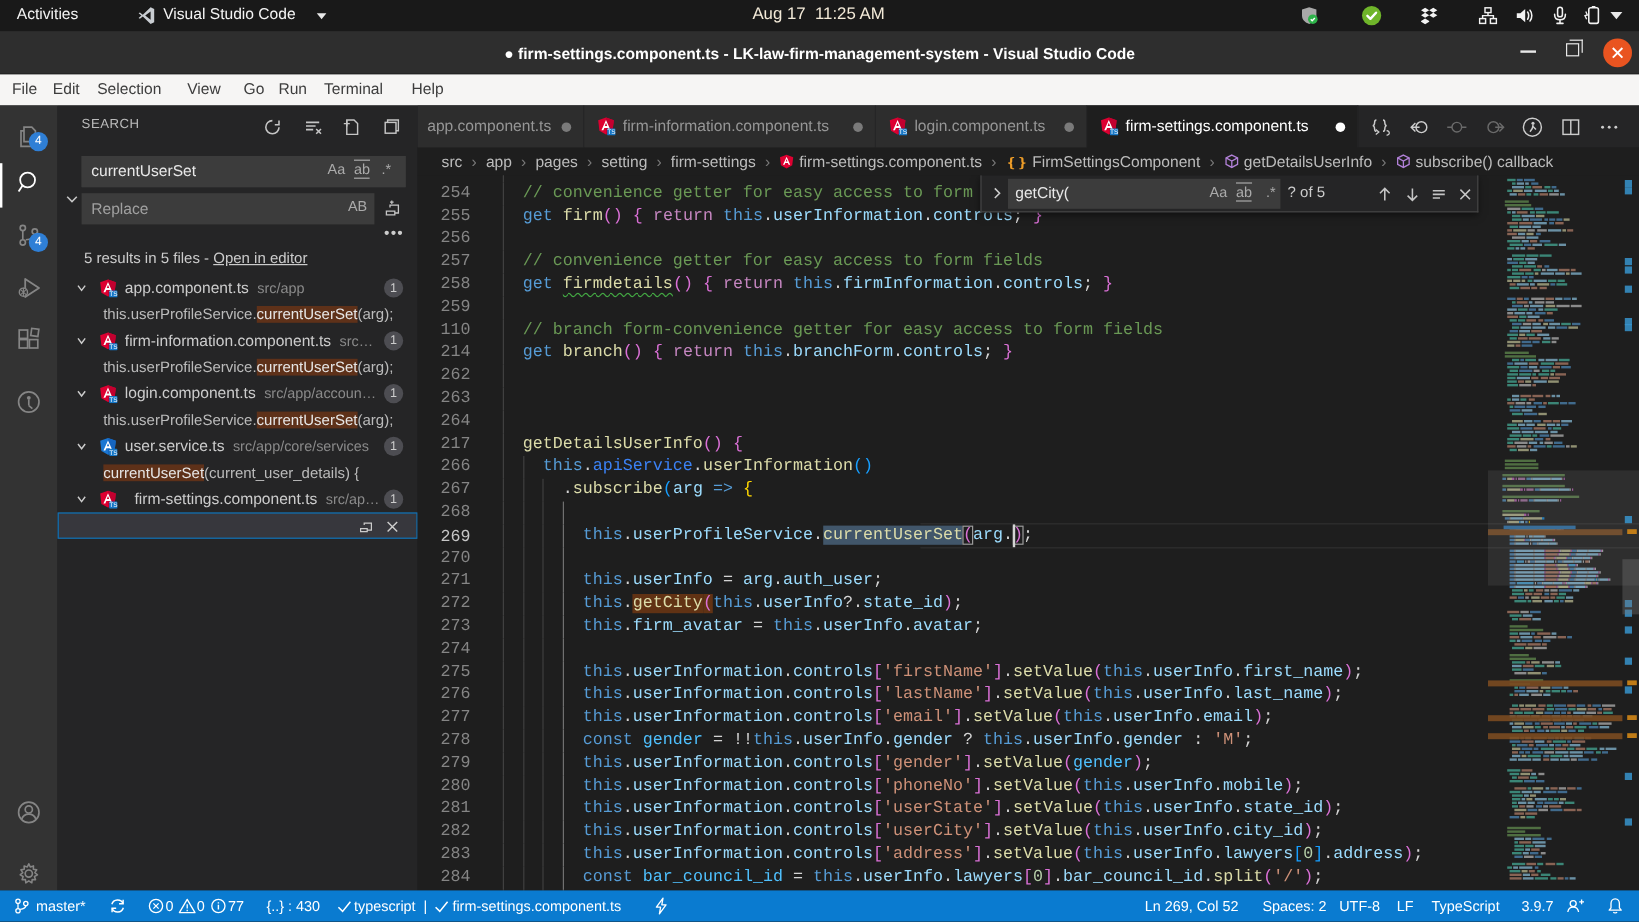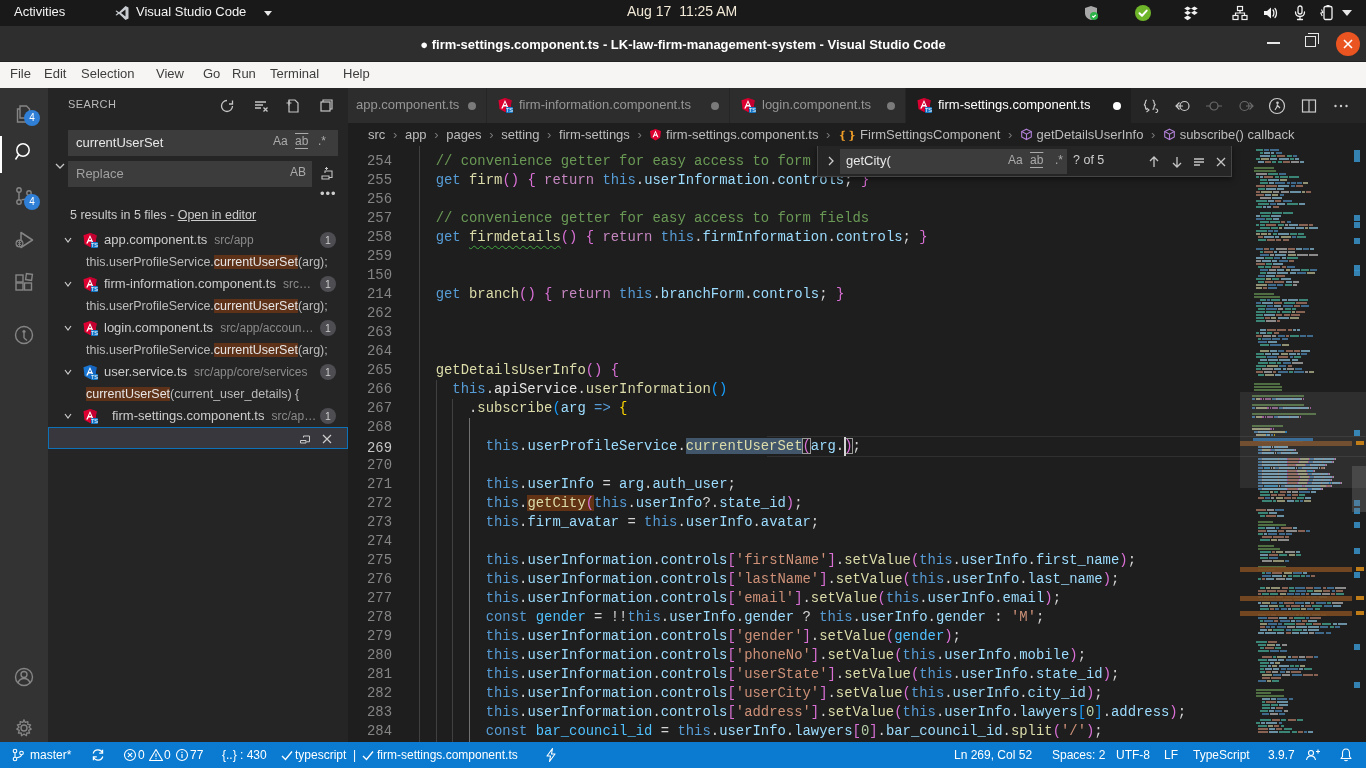--- a/index.html
+++ b/index.html
@@ -426,38 +426,39 @@
       <div class="ln" style="top:43.5px">256</div>
       <div class="guide" style="left:71.0px;top:43.5px"></div>
       <div class="ln" style="top:62.5px">257</div>
       <div class="guide" style="left:71.0px;top:62.5px"></div>
       <div class="cl" style="left:71.0px;top:62.5px"><span style="color:#D4D4D4">  </span><span style="color:#6A9955">// convenience getter for easy access to form fields</span></div>
       <div class="ln" style="top:81.5px">258</div>
       <div class="guide" style="left:71.0px;top:81.5px"></div>
       <div class="cl" style="left:71.0px;top:81.5px"><span style="color:#D4D4D4">  </span><span style="color:#569CD6">get</span><span style="color:#D4D4D4"> </span><span style="color:#DCDCAA" class="squig">firmdetails</span><span style="color:#DA70D6">()</span><span style="color:#D4D4D4"> </span><span style="color:#DA70D6">{</span><span style="color:#D4D4D4"> </span><span style="color:#C586C0">return</span><span style="color:#D4D4D4"> </span><span style="color:#569CD6">this</span><span style="color:#D4D4D4">.</span><span style="color:#9CDCFE">firmInformation</span><span style="color:#D4D4D4">.</span><span style="color:#9CDCFE">controls</span><span style="color:#D4D4D4">;</span><span style="color:#D4D4D4"> </span><span style="color:#DA70D6">}</span></div>
       <div class="ln" style="top:100.5px">259</div>
       <div class="guide" style="left:71.0px;top:100.5px"></div>
-      <div class="ln" style="top:119.5px">150</div>
+      <div class="ln" style="top:119.5px">110</div>
       <div class="guide" style="left:71.0px;top:119.5px"></div>
+      <div class="cl" style="left:71.0px;top:119.5px"><span style="color:#D4D4D4">  </span><span style="color:#6A9955">// branch form-convenience getter for easy access to form fields</span></div>
       <div class="ln" style="top:138.5px">214</div>
       <div class="guide" style="left:71.0px;top:138.5px"></div>
       <div class="cl" style="left:71.0px;top:138.5px"><span style="color:#D4D4D4">  </span><span style="color:#569CD6">get</span><span style="color:#D4D4D4"> </span><span style="color:#DCDCAA">branch</span><span style="color:#DA70D6">()</span><span style="color:#D4D4D4"> </span><span style="color:#DA70D6">{</span><span style="color:#D4D4D4"> </span><span style="color:#C586C0">return</span><span style="color:#D4D4D4"> </span><span style="color:#569CD6">this</span><span style="color:#D4D4D4">.</span><span style="color:#9CDCFE">branchForm</span><span style="color:#D4D4D4">.</span><span style="color:#9CDCFE">controls</span><span style="color:#D4D4D4">;</span><span style="color:#D4D4D4"> </span><span style="color:#DA70D6">}</span></div>
       <div class="ln" style="top:157.5px">262</div>
       <div class="guide" style="left:71.0px;top:157.5px"></div>
       <div class="ln" style="top:176.5px">263</div>
       <div class="guide" style="left:71.0px;top:176.5px"></div>
       <div class="ln" style="top:195.5px">264</div>
       <div class="guide" style="left:71.0px;top:195.5px"></div>
-      <div class="ln" style="top:214.5px">265</div>
+      <div class="ln" style="top:214.5px">217</div>
       <div class="guide" style="left:71.0px;top:214.5px"></div>
       <div class="cl" style="left:71.0px;top:214.5px"><span style="color:#D4D4D4">  </span><span style="color:#DCDCAA">getDetailsUserInfo</span><span style="color:#DA70D6">()</span><span style="color:#D4D4D4"> </span><span style="color:#DA70D6">{</span></div>
       <div class="ln" style="top:233.5px">266</div>
       <div class="guide" style="left:71.0px;top:233.5px"></div>
       <div class="guide" style="left:87.7px;top:233.5px"></div>
-      <div class="cl" style="left:71.0px;top:233.5px"><span style="color:#D4D4D4">    </span><span style="color:#569CD6">this</span><span style="color:#D4D4D4">.</span><span style="color:#e5e5e5">apiService</span><span style="color:#D4D4D4">.</span><span style="color:#DCDCAA">userInformation</span><span style="color:#179FFF">()</span></div>
+      <div class="cl" style="left:71.0px;top:233.5px"><span style="color:#D4D4D4">    </span><span style="color:#569CD6">this</span><span style="color:#D4D4D4">.</span><span style="color:#3b82f6">apiService</span><span style="color:#D4D4D4">.</span><span style="color:#DCDCAA">userInformation</span><span style="color:#179FFF">()</span></div>
       <div class="ln" style="top:252.5px">267</div>
       <div class="guide" style="left:71.0px;top:252.5px"></div>
       <div class="guide" style="left:87.7px;top:252.5px"></div>
       <div class="guide" style="left:104.3px;top:252.5px"></div>
       <div class="cl" style="left:71.0px;top:252.5px"><span style="color:#D4D4D4">      </span><span style="color:#D4D4D4">.</span><span style="color:#DCDCAA">subscribe</span><span style="color:#179FFF">(</span><span style="color:#9CDCFE">arg</span><span style="color:#D4D4D4"> </span><span style="color:#569CD6">=&gt;</span><span style="color:#D4D4D4"> </span><span style="color:#FFD700">{</span></div>
       <div class="ln" style="top:271.5px">268</div>
       <div class="guide" style="left:71.0px;top:271.5px"></div>
       <div class="guide" style="left:87.7px;top:271.5px"></div>
       <div class="guide" style="left:104.3px;top:271.5px"></div>
       <div class="guide act" style="left:121.0px;top:271.5px"></div>

